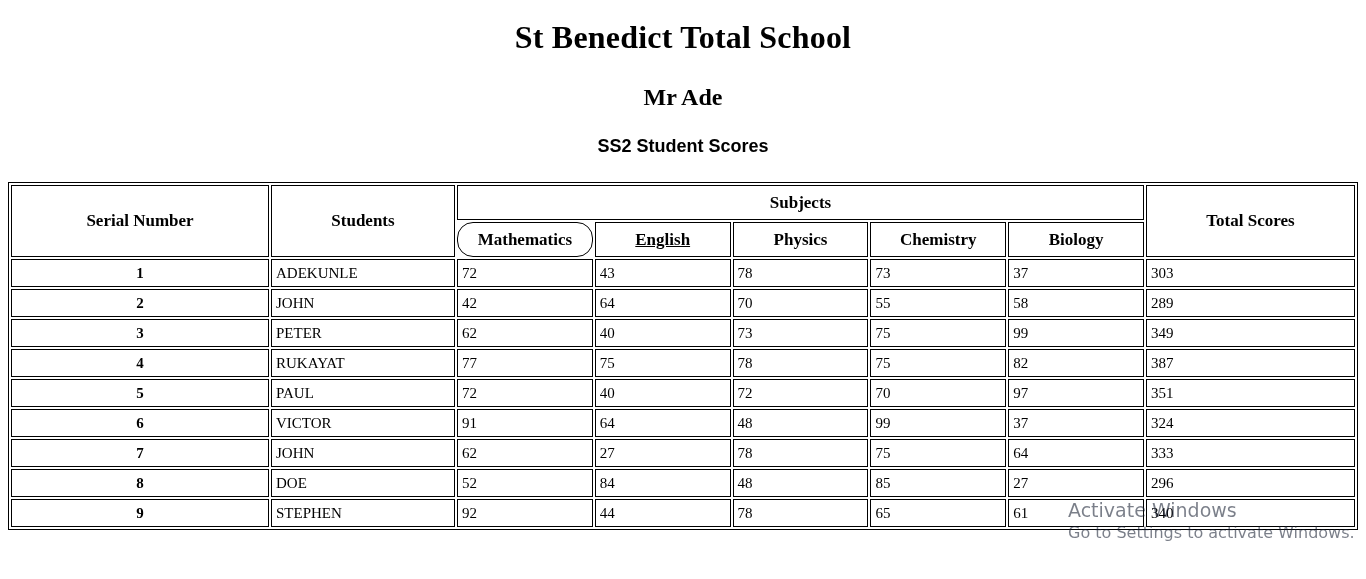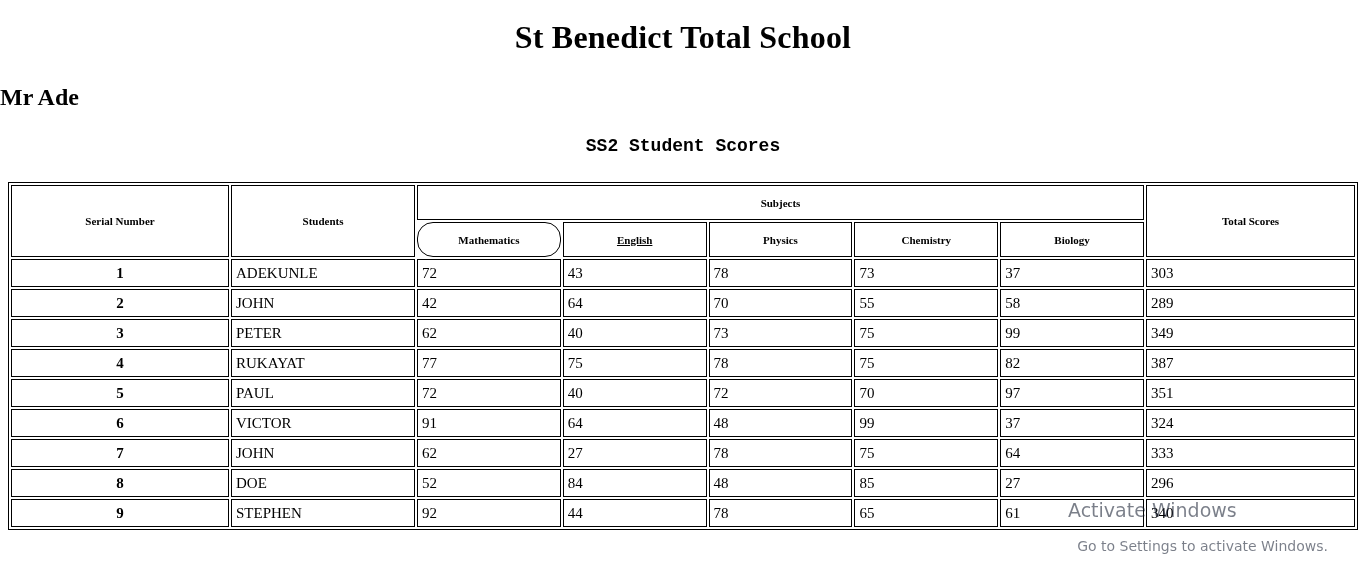--- a/index.html
+++ b/index.html
@@ -29,27 +29,27 @@
     text-align: center;
     margin: 21px 0 0 0;
     line-height: 1.0;
     letter-spacing: 0.2px;
   }
 
   h2.teacher-name {
     font-family: "Liberation Serif", "DejaVu Serif", serif;
     font-size: 24px;
     font-weight: bold;
-    text-align: left;
+    text-align: center;
     margin: 32px 0 0 0;
     line-height: 1.0;
   }
 
   h3.class-subtitle {
-    font-family: Liberation Mono, monospace;
+    font-family: Liberation Sans, sans-serif;
     font-size: 18px;
     font-weight: bold;
     text-align: center;
     margin: 28px 0 8px 0;
     line-height: 1.0;
   }
 
   .table-wrap {
     margin-top: 27px;
     padding: 0 8px;
@@ -71,36 +71,36 @@
     font-size: 15px;
     padding: 2px 4px;
     background: #ffffff;
     box-sizing: border-box;
   }
 
   table.scores th {
     font-weight: bold;
     text-align: center;
     vertical-align: middle;
-    font-size: 11px;
+    font-size: 17px;
   }
 
   table.scores td {
     text-align: left;
     vertical-align: middle;
     font-weight: normal;
     height: 28px;
   }
 
   table.scores td.serial {
     text-align: center;
     font-weight: bold;
   }
 
-  th.head-serial { width: 218px; height: 72px; }
+  th.head-serial { width: 258px; height: 72px; }
   th.head-students { width: 184px; }
   th.head-subjects { height: 33px; }
   th.head-total { width: 209px; }
 
   th.sub-math  { width: 196px; height: 33px; border-radius: 16px; }
   th.sub-eng   { width: 126px; height: 33px; text-decoration: underline; }
   th.sub-phy   { width: 120px; height: 33px; }
   th.sub-chem  { width: 170px; height: 33px; }
   th.sub-bio   { width: 120px; height: 33px; }
 
@@ -118,26 +118,25 @@
     user-select: none;
     line-height: 1.28;
   }
   .activation-watermark .wm-title {
     font-size: 19px;
     font-weight: normal;
     display: block;
     white-space: nowrap;
   }
   .activation-watermark .wm-sub {
-    font-size: 14px;
+    font-size: 16px;
     font-weight: normal;
     display: block;
     white-space: nowrap;
-    margin-top: 16px;
-    text-align: right;
+    margin-top: 1px;
   }
 </style>
 </head>
 <body>
 
 <div class="page">
 
   <h1 class="school-title">St Benedict Total School</h1>
   <h2 class="teacher-name">Mr Ade</h2>
   <h3 class="class-subtitle">SS2 Student Scores</h3>

